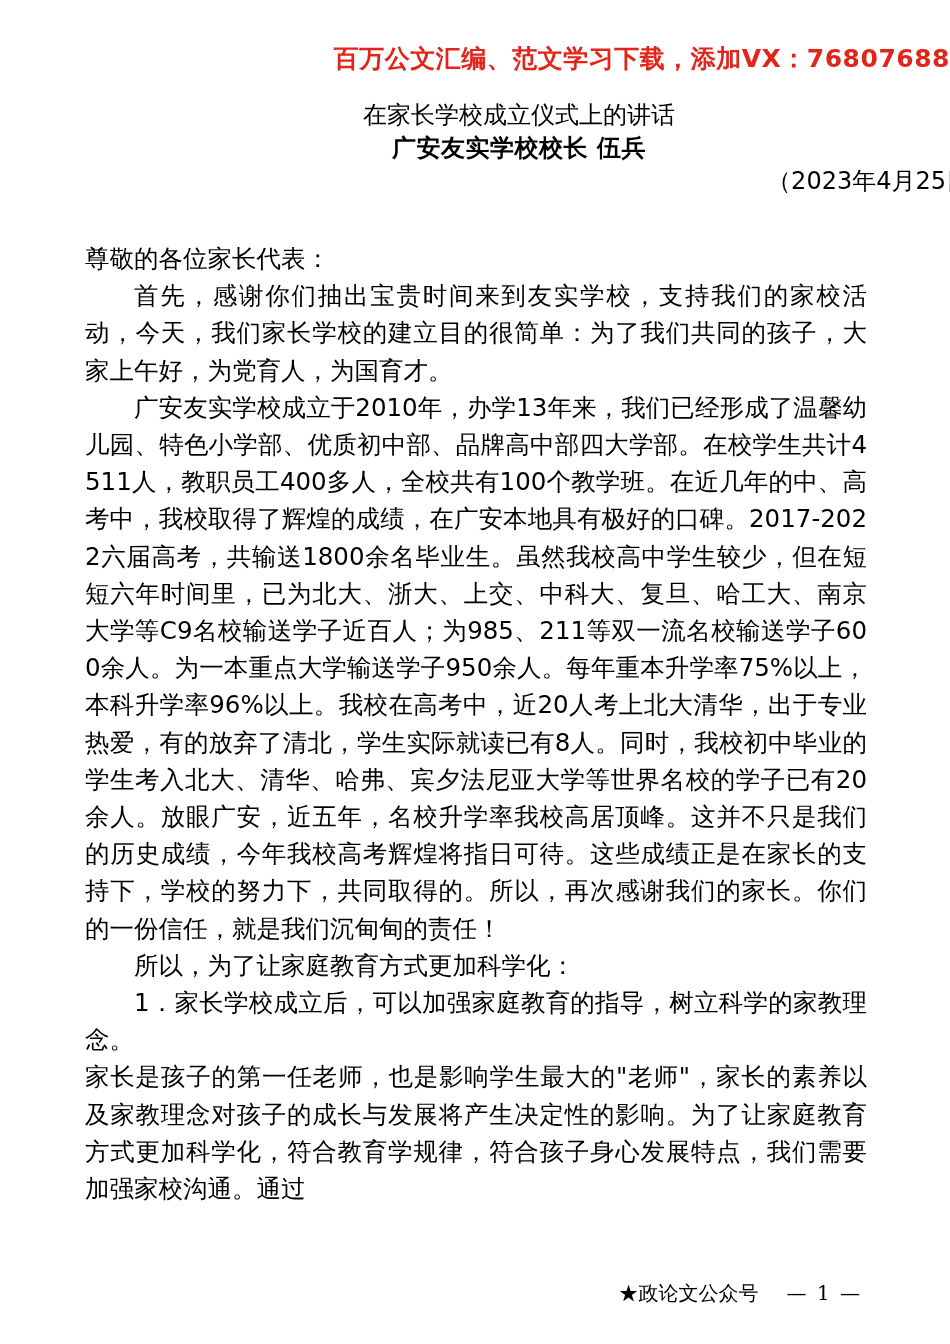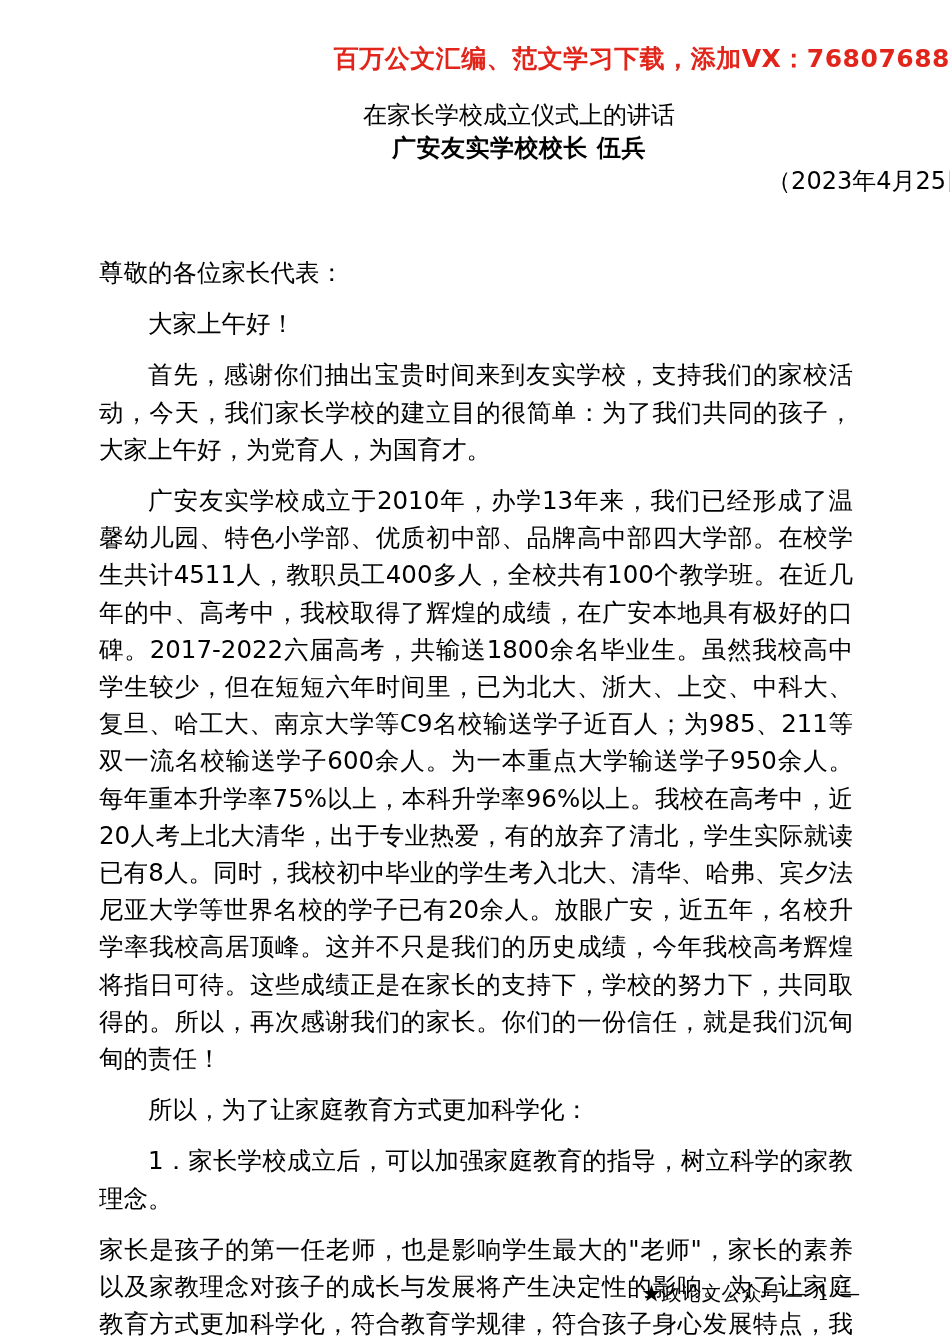--- a/index.html
+++ b/index.html
@@ -66,21 +66,21 @@
   }
 
   
   .body-area {
     position: absolute;
     left: 85px;
     top: 240px;
     width: 782px;
   }
   p.para {
-    margin: 14px;
+    margin: 0;
     font-size: 24.5px;
     line-height: 37.2px;
     text-align: justify;
     text-justify: inter-ideograph;
     text-align-last: left;
     letter-spacing: 0px;
     word-break: break-all;
   }
   p.indent {
     text-indent: 49px;
@@ -100,21 +100,21 @@
     width: 950px;
     text-align: right;
     padding-right: 88px;
     box-sizing: border-box;
     font-family: "DejaVu Serif", "Liberation Serif", serif;
     font-size: 20px;
     color: #000;
     white-space: nowrap;
   }
   .footer .mark {
-    margin-right: 5px;
+    margin-right: 28px;
   }
   .footer .pageno {
     letter-spacing: 2px;
   }
 </style>
 </head>
 <body>
 
 <div class="page">
 
@@ -123,21 +123,20 @@
   <div class="title-block">
     <div class="title-line main">在家长学校成立仪式上的讲话</div>
     <div class="title-line subtitle">广安友实学校校长  伍兵</div>
     <div class="title-line dateline">（2023年4月25日）</div>
   </div>
 
   <div class="body-area">
 
     <p class="para">尊敬的各位家长代表：</p>
 
-    <p class="para indent">大家上午好！</p>
 
     <p class="para indent">首先，感谢你们抽出宝贵时间来到友实学校，支持我们的家校活动，今天，我们家长学校的建立目的很简单：为了我们共同的孩子，大家上午好，为党育人，为国育才。</p>
 
     <p class="para indent">广安友实学校成立于2010年，办学13年来，我们已经形成了温馨幼儿园、特色小学部、优质初中部、品牌高中部四大学部。在校学生共计4511人，教职员工400多人，全校共有100个教学班。在近几年的中、高考中，我校取得了辉煌的成绩，在广安本地具有极好的口碑。2017-2022六届高考，共输送1800余名毕业生。虽然我校高中学生较少，但在短短六年时间里，已为北大、浙大、上交、中科大、复旦、哈工大、南京大学等C9名校输送学子近百人；为985、211等双一流名校输送学子600余人。为一本重点大学输送学子950余人。每年重本升学率75%以上，本科升学率96%以上。我校在高考中，近20人考上北大清华，出于专业热爱，有的放弃了清北，学生实际就读已有8人。同时，我校初中毕业的学生考入北大、清华、哈弗、宾夕法尼亚大学等世界名校的学子已有20余人。放眼广安，近五年，名校升学率我校高居顶峰。这并不只是我们的历史成绩，今年我校高考辉煌将指日可待。这些成绩正是在家长的支持下，学校的努力下，共同取得的。所以，再次感谢我们的家长。你们的一份信任，就是我们沉甸甸的责任！</p>
 
 
     <p class="para indent">所以，为了让家庭教育方式更加科学化：</p>
 
     <p class="para bold-head">1．家长学校成立后，可以加强家庭教育的指导，树立科学的家教理念。</p>
 

